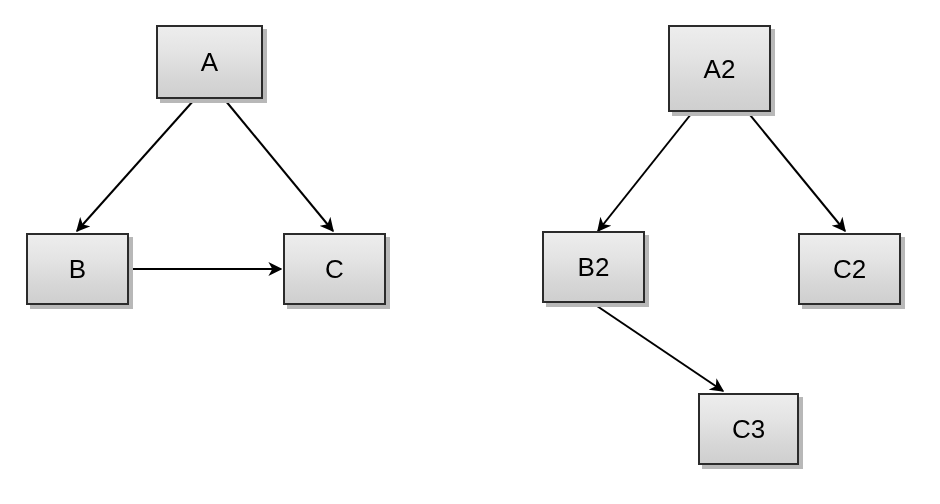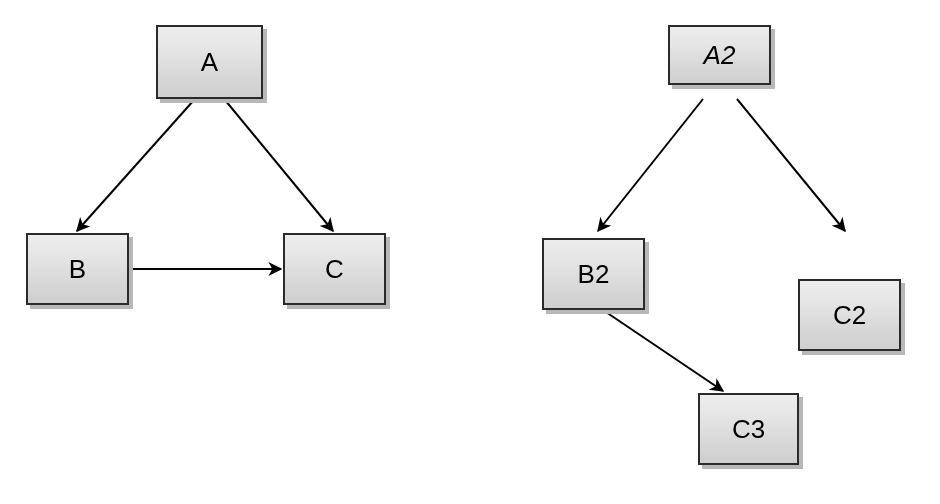--- a/index.html
+++ b/index.html
@@ -77,27 +77,27 @@
           <span class="node-label">A</span>
         </div>
         <div class="node" style="left: 26px; top: 233px; width: 103px; height: 72px;">
           <span class="node-label">B</span>
         </div>
         <div class="node" style="left: 283px; top: 233px; width: 103px; height: 72px;">
           <span class="node-label">C</span>
         </div>
       </div>
       <div>
-        <div class="node" style="left: 668px; top: 25px; width: 103px; height: 60px; font-style: italic;">
+        <div class="node" style="left: 668px; top: 25px; width: 103px; height: 87px;">
           <span class="node-label">A2</span>
         </div>
-        <div class="node" style="left: 542px; top: 238px; width: 103px; height: 72px;">
+        <div class="node" style="left: 542px; top: 231px; width: 103px; height: 72px;">
           <span class="node-label">B2</span>
         </div>
-        <div class="node" style="left: 798px; top: 233px; width: 103px; height: 72px; margin-top: 46px;">
+        <div class="node" style="left: 798px; top: 233px; width: 103px; height: 72px;">
           <span class="node-label">C2</span>
         </div>
         <div class="node" style="left: 678px; top: 393px; width: 101px; height: 72px; margin-left: 20px;">
           <span class="node-label">C3</span>
         </div>
       </div>
     </div>
 
 </div>
 

